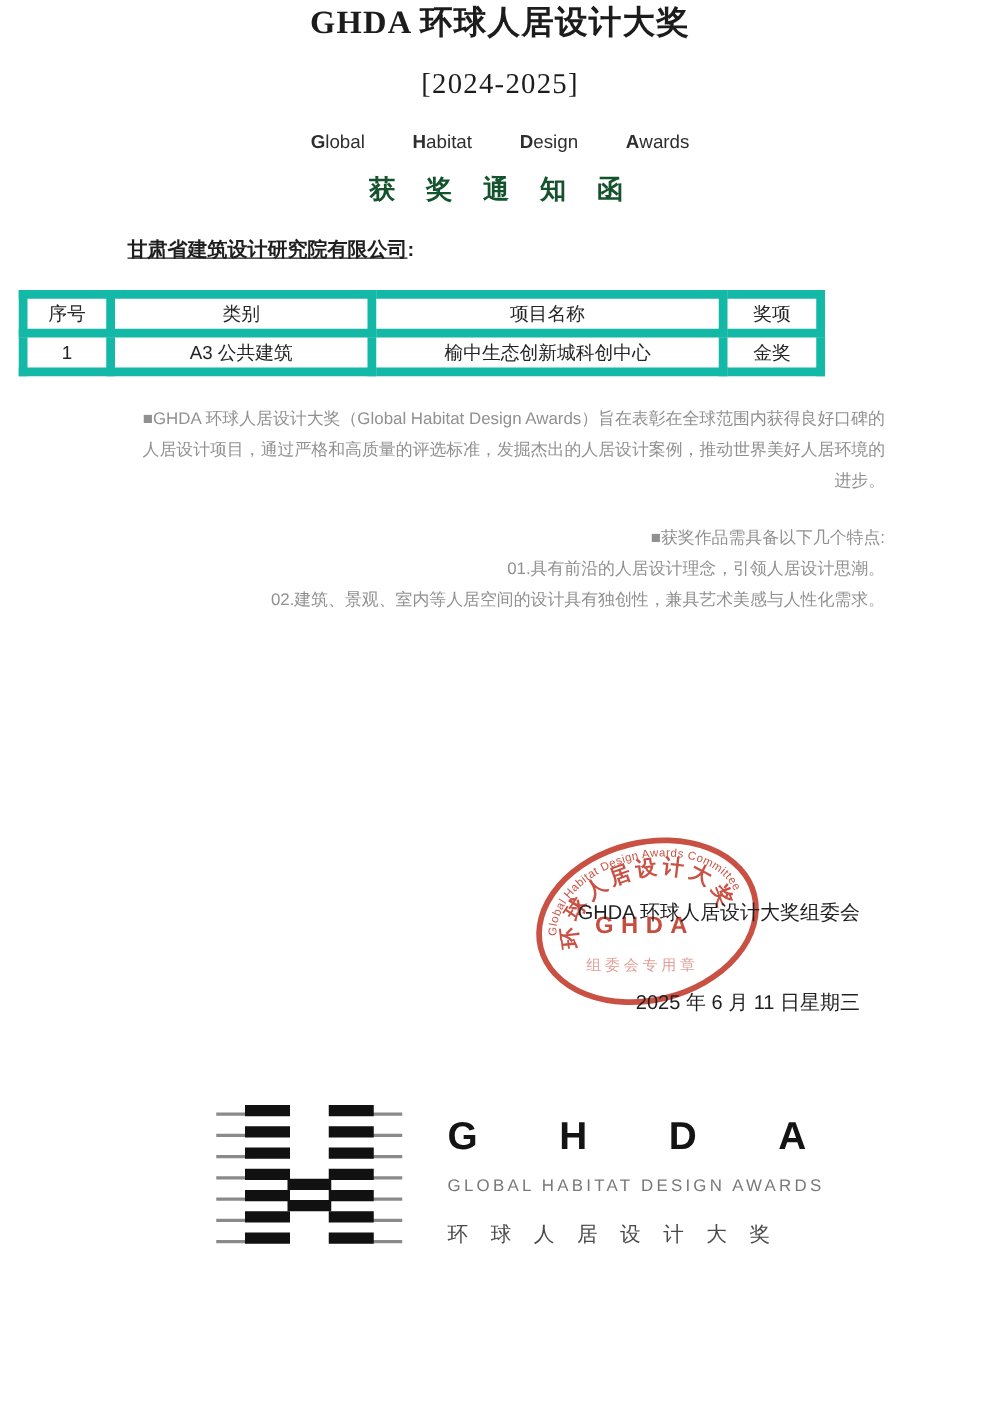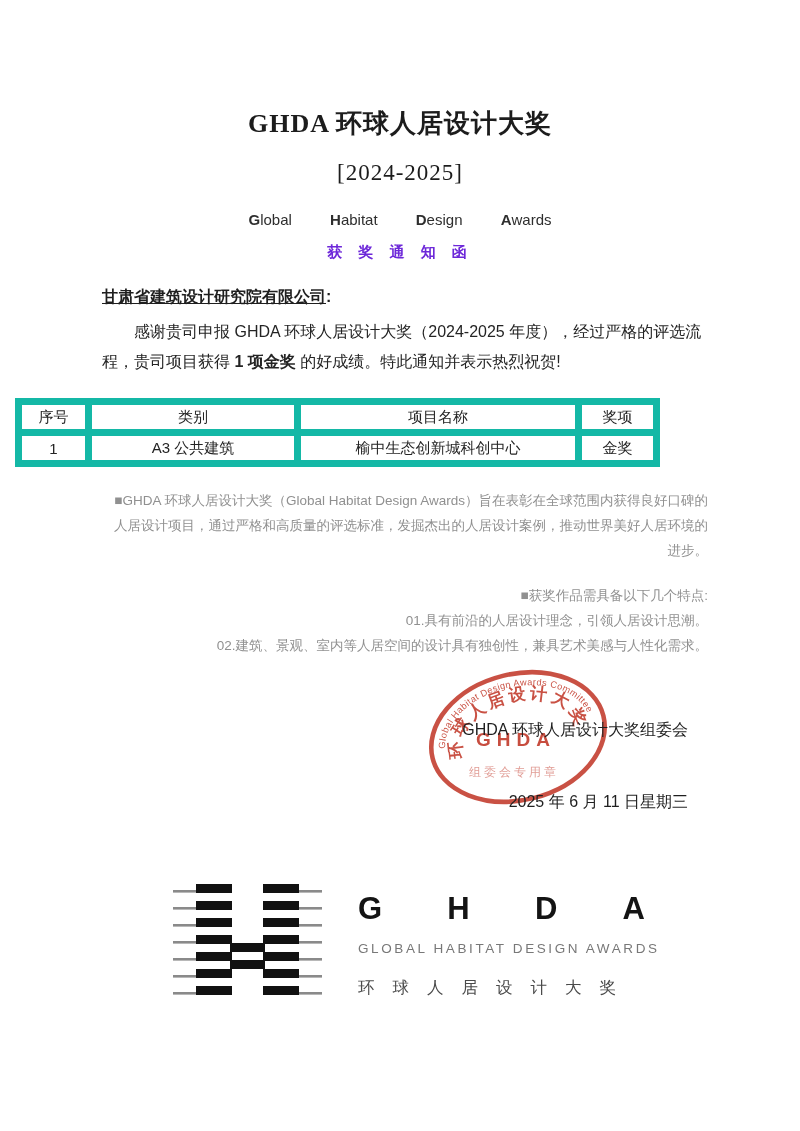--- a/index.html
+++ b/index.html
@@ -5,37 +5,37 @@
   html,body{margin:0;padding:0;background:#ffffff;}
   .page{
     position:relative;
     width:800px;height:1131px;
     background:#ffffff;
     overflow:hidden;
     font-family:"Liberation Sans","DejaVu Sans",sans-serif;
     color:#262626;
   }
   
-  .doc-header{text-align:center;padding-top:106px;}
+  .doc-header{text-align:center;}
   .main-title{
     font-family:"Liberation Serif","DejaVu Serif",serif;
     font-size:26px;font-weight:600;letter-spacing:1px;margin:0;color:#1c1c1c;
   }
   .edition{
     font-family:"Liberation Serif","DejaVu Serif",serif;
     font-size:23px;margin-top:17px;color:#1c1c1c;
   }
   .years{
     font-family:"Liberation Serif","DejaVu Serif",serif;
     font-size:23px;margin-top:19px;letter-spacing:1px;color:#1c1c1c;
   }
   .subtitle-en{font-size:15px;margin-top:25px;color:#2e2e2e;}
   .subtitle-en .w{display:inline-block;margin:0 17px;}
   .subtitle-en .w::first-letter{font-weight:bold;}
-  .notice-title{font-size:15px;font-weight:bold;margin-top:15px;letter-spacing:6px;color:#6d28d9;}
+  .notice-title{font-size:21px;font-weight:bold;margin-top:15px;letter-spacing:6px;color:#14532d;font-family:Liberation Mono, monospace;}
   
   .letter{margin:25px 98px 0 102px;font-size:16px;}
   .addressee{font-weight:bold;color:#1f1f1f;}
   .addressee .uname{text-decoration:underline;margin-top:24px;}
   .body-par{margin:9px 0 0 0;text-indent:32px;line-height:30px;color:#242424;}
   .award-bold{font-weight:bold;}
   
   .award-table{
     border-collapse:collapse;margin:21px 0 0 15px;
     font-size:15px;color:#242424;text-align:center;
@@ -78,21 +78,20 @@
       <span class="w">Global</span>
       <span class="w">Habitat</span>
       <span class="w">Design</span>
       <span class="w">Awards</span>
     </div>
     <div class="notice-title">获 奖 通 知 函</div>
   </div>
 
   <div class="letter">
     <div class="addressee"><span class="uname">甘肃省建筑设计研究院有限公司</span><span>:</span></div>
-    <p class="body-par"><span>感谢贵司申报 GHDA 环球人居设计大奖（2024-2025 年度），经过严格的评选流程，贵司项目获得 </span><span class="award-bold">1 项金奖</span><span> 的好成绩。特此通知并表示热烈祝贺!</span></p>
   </div>
 
   <table class="award-table">
     <thead>
       <tr>
         <th class="col-no">序号</th>
         <th class="col-cat">类别</th>
         <th class="col-proj">项目名称</th>
         <th class="col-award">奖项</th>
       </tr>

